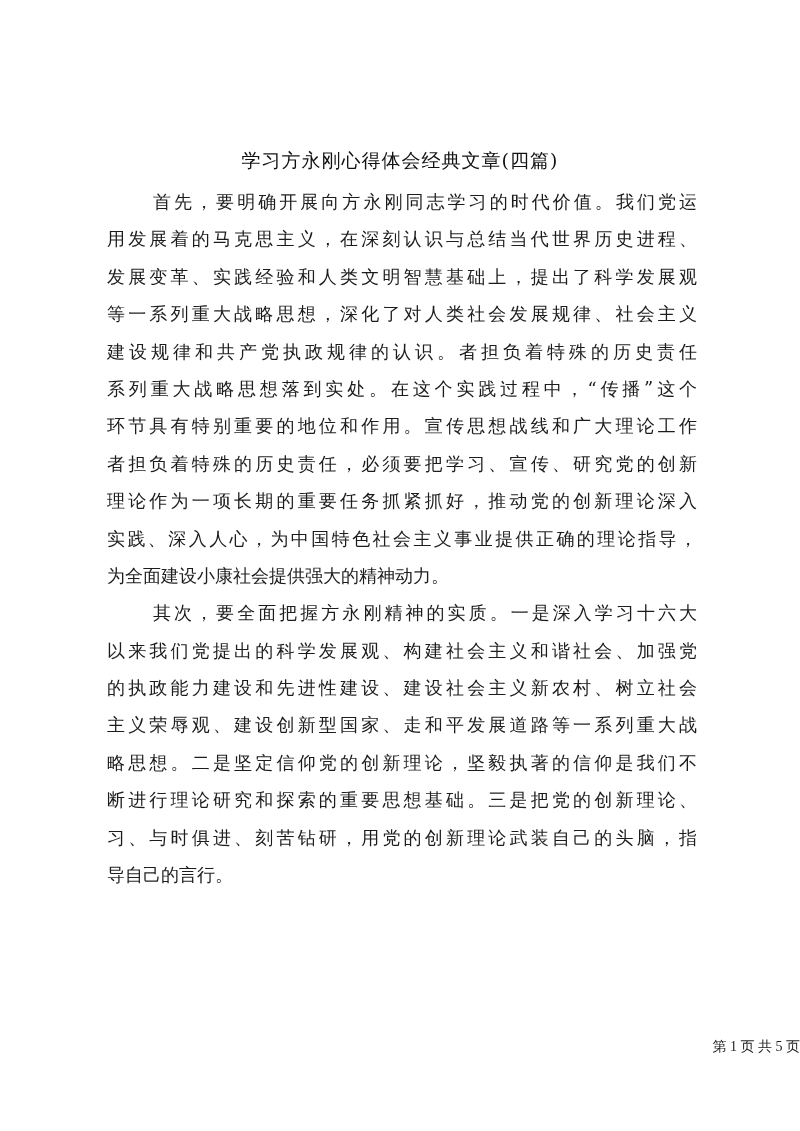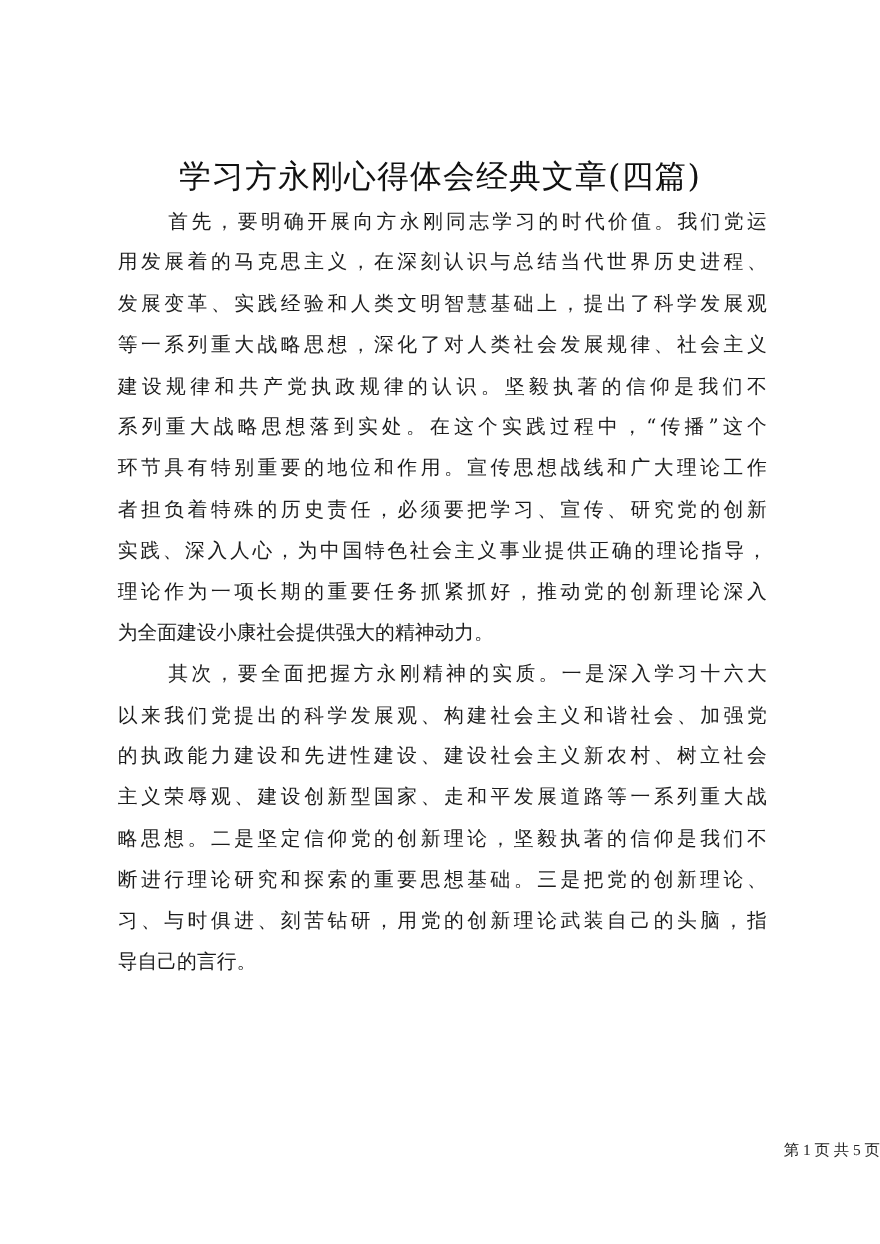--- a/index.html
+++ b/index.html
@@ -21,21 +21,21 @@
       width: 800px;
       height: 1131px;
       background: #ffffff;
     }
     .title {
       position: absolute;
       left: 0;
       top: 142px;
       width: 800px;
       text-align: center;
-      font-size: 29px;
+      font-size: 19px;
       line-height: 36px;
       color: #111111;
       letter-spacing: 1px;
     }
     .body-text {
       position: absolute;
       left: 107px;
       top: 183px;
       width: 590px;
     }
@@ -73,26 +73,26 @@
 <div class="page">
 
   <div class="title">学习方永刚心得体会经典文章(四篇)</div>
 
   <div class="body-text">
 
     <span class="line indent">首先，要明确开展向方永刚同志学习的时代价值。我们党运</span>
     <span class="line">用发展着的马克思主义，在深刻认识与总结当代世界历史进程、</span>
     <span class="line">发展变革、实践经验和人类文明智慧基础上，提出了科学发展观</span>
     <span class="line">等一系列重大战略思想，深化了对人类社会发展规律、社会主义</span>
-    <span class="line">建设规律和共产党执政规律的认识。坚毅执著的信仰是我们不</span>
+    <span class="line">建设规律和共产党执政规律的认识。者担负着特殊的历史责任</span>
     <span class="line">系列重大战略思想落到实处。在这个实践过程中，“传播”这个</span>
     <span class="line">环节具有特别重要的地位和作用。宣传思想战线和广大理论工作</span>
     <span class="line">者担负着特殊的历史责任，必须要把学习、宣传、研究党的创新</span>
+    <span class="line">理论作为一项长期的重要任务抓紧抓好，推动党的创新理论深入</span>
     <span class="line">实践、深入人心，为中国特色社会主义事业提供正确的理论指导，</span>
-    <span class="line">理论作为一项长期的重要任务抓紧抓好，推动党的创新理论深入</span>
     <span class="line last">为全面建设小康社会提供强大的精神动力。</span>
 
     <span class="line indent">其次，要全面把握方永刚精神的实质。一是深入学习十六大</span>
     <span class="line">以来我们党提出的科学发展观、构建社会主义和谐社会、加强党</span>
     <span class="line">的执政能力建设和先进性建设、建设社会主义新农村、树立社会</span>
     <span class="line">主义荣辱观、建设创新型国家、走和平发展道路等一系列重大战</span>
     <span class="line">略思想。二是坚定信仰党的创新理论，坚毅执著的信仰是我们不</span>
     <span class="line">断进行理论研究和探索的重要思想基础。三是把党的创新理论、</span>
     <span class="line">习、与时俱进、刻苦钻研，用党的创新理论武装自己的头脑，指</span>
     <span class="line last">导自己的言行。</span>

